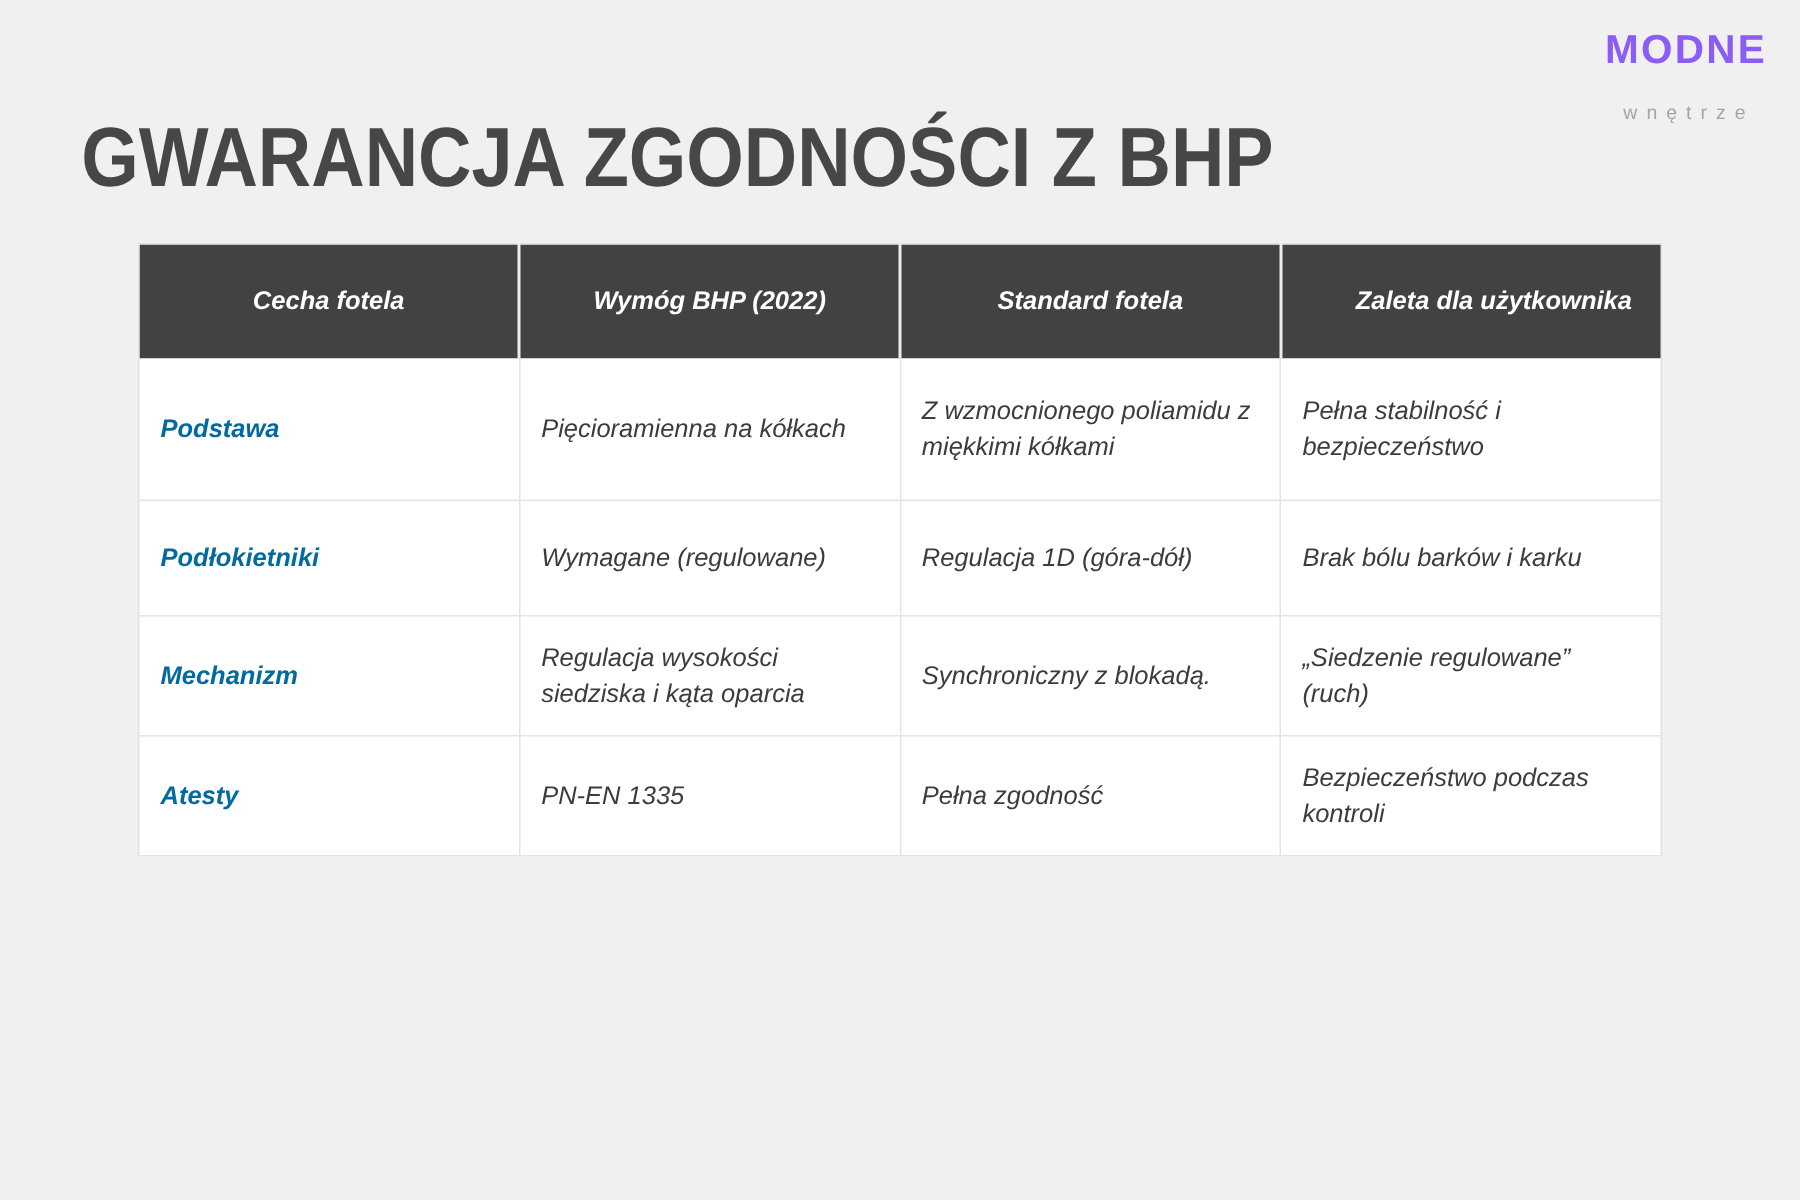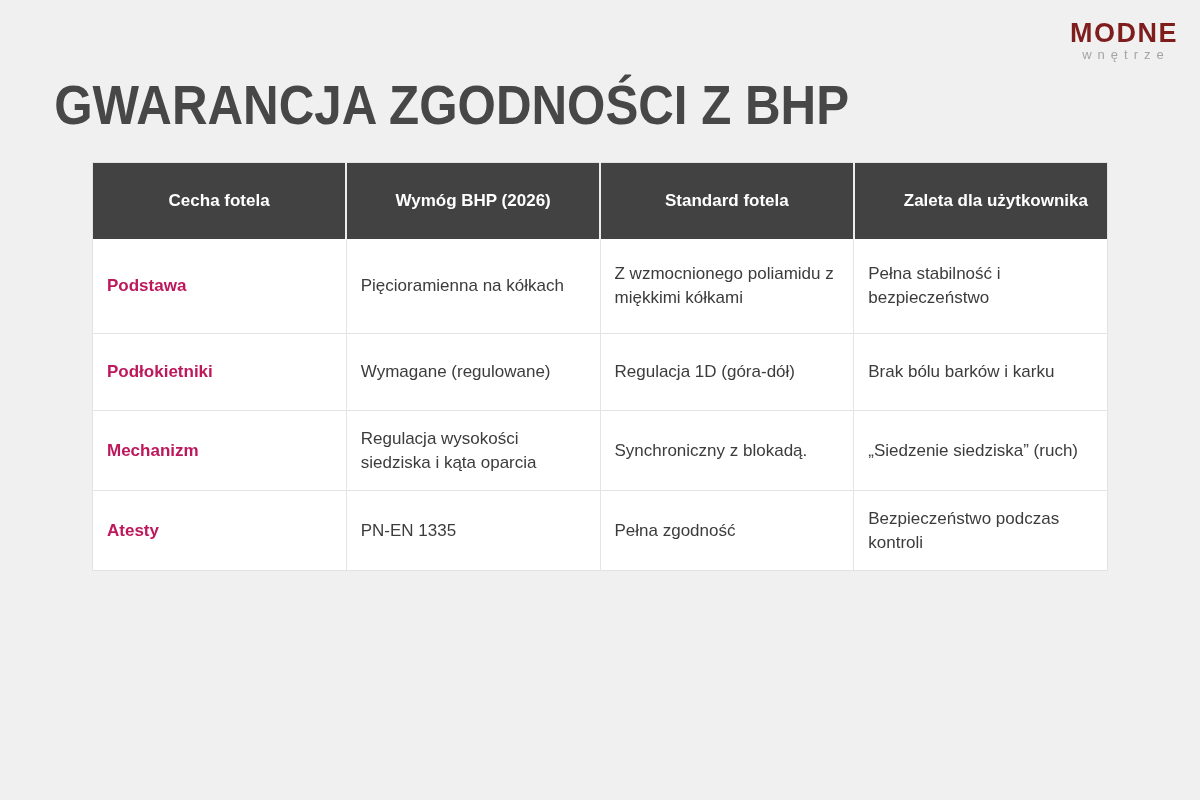--- a/index.html
+++ b/index.html
@@ -18,28 +18,28 @@
   .logo {
     position: absolute;
     top: 20px; right: 22px;
     text-align: center;
     user-select: none;
   }
   .logo-main {
     font-size: 27px;
     font-weight: bold;
     letter-spacing: 1.5px;
-    color: #7f1d1d;
+    color: #8b5cf6;
     line-height: 1;
   }
   .logo-sub {
     font-size: 13px;
     color: #a4a4a4;
     letter-spacing: 6px;
-    margin-top: 1px;
+    margin-top: 21px;
     padding-left: 4px;
     line-height: 1;
   }
 
   
   .title {
     position: absolute;
     top: 76px; left: 0;
     width: 1200px;
     white-space: nowrap;
@@ -59,20 +59,21 @@
     position: absolute;
     left: 92px; top: 162px;
     width: 1016px;
   }
   table {
     width: 100%;
     border-collapse: collapse;
     table-layout: fixed;
     background: #ffffff;
     border: 1px solid #e2e2e2;
+    font-style: italic;
   }
   col { width: 25%; }
   thead th {
     background: #424242;
     color: #ffffff;
     font-size: 17px;
     font-weight: bold;
     height: 76px;
     text-align: center;
     vertical-align: middle;
@@ -87,21 +88,21 @@
     padding: 10px 14px;
     vertical-align: middle;
     border-right: 1px solid #e4e4e4;
     border-bottom: 1px solid #e4e4e4;
     background: #ffffff;
   }
   tbody td:last-child { border-right: none; }
   tbody tr:last-child td { border-bottom: none; }
   tbody td.feature {
     font-weight: bold;
-    color: #be185d;
+    color: #0369a1;
   }
   tbody tr:nth-child(1) { height: 95px; }
   tbody tr:nth-child(2) { height: 77px; }
   tbody tr:nth-child(3) { height: 80px; }
   tbody tr:nth-child(4) { height: 80px; }
   tbody tr:nth-child(5) { height: 80px; }
   tbody tr:nth-child(6) { height: 76px; }
 </style>
 </head>
 <body>
@@ -121,21 +122,21 @@
     <table>
       <colgroup>
           <col>
           <col>
           <col>
           <col>
         </colgroup>
       <thead>
         <tr>
           <th>Cecha fotela</th>
-          <th>Wymóg BHP (2026)</th>
+          <th>Wymóg BHP (2022)</th>
           <th>Standard fotela</th>
           <th>Zaleta dla użytkownika</th>
         </tr>
       </thead>
       <tbody>
         <tr>
           <td class="feature">Podstawa</td>
           <td>Pięcioramienna na kółkach</td>
           <td>Z wzmocnionego poliamidu z miękkimi kółkami</td>
           <td>Pełna stabilność i bezpieczeństwo</td>
@@ -143,21 +144,21 @@
         <tr>
           <td class="feature">Podłokietniki</td>
           <td>Wymagane (regulowane)</td>
           <td>Regulacja 1D (góra-dół)</td>
           <td>Brak bólu barków i karku</td>
         </tr>
         <tr>
           <td class="feature">Mechanizm</td>
           <td>Regulacja wysokości siedziska i kąta oparcia</td>
           <td>Synchroniczny z blokadą.</td>
-          <td>„Siedzenie siedziska” (ruch)</td>
+          <td>„Siedzenie regulowane” (ruch)</td>
         </tr>
         <tr>
           <td class="feature">Atesty</td>
           <td>PN-EN 1335</td>
           <td>Pełna zgodność</td>
           <td>Bezpieczeństwo podczas kontroli</td>
         </tr>
       </tbody>
     </table>
   </div>

